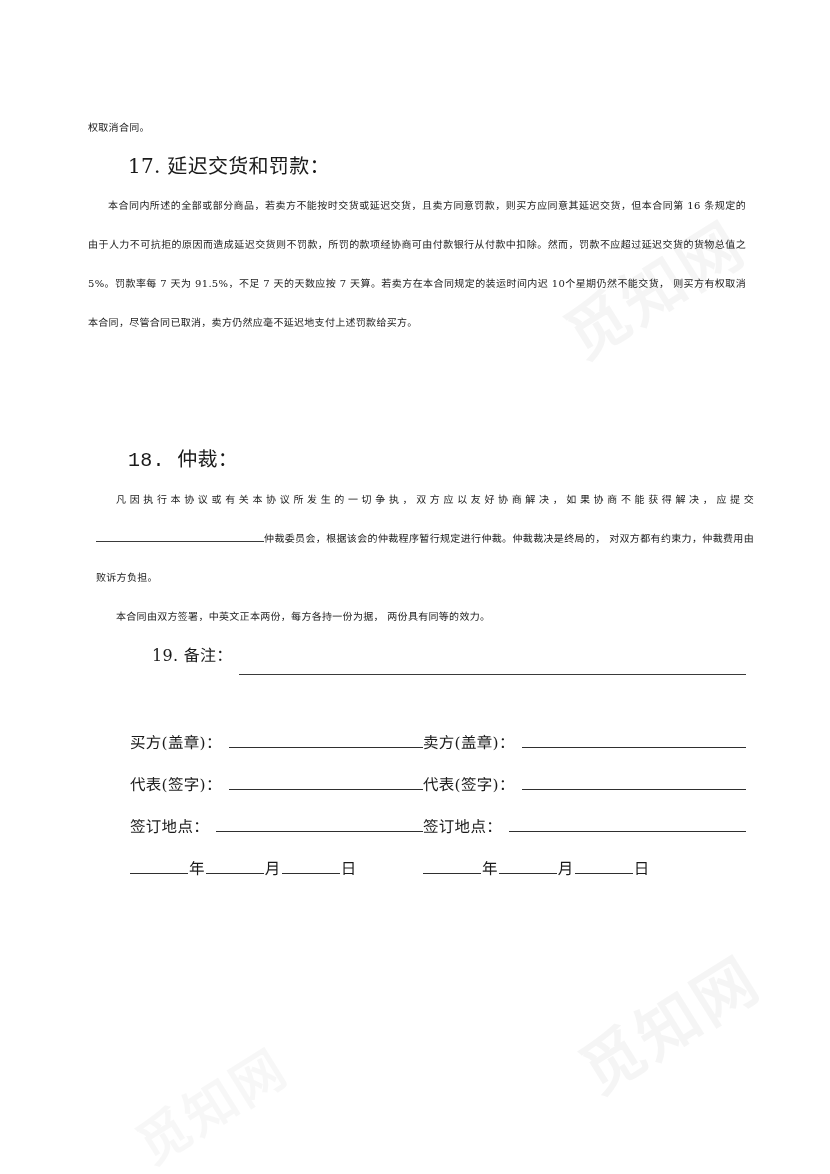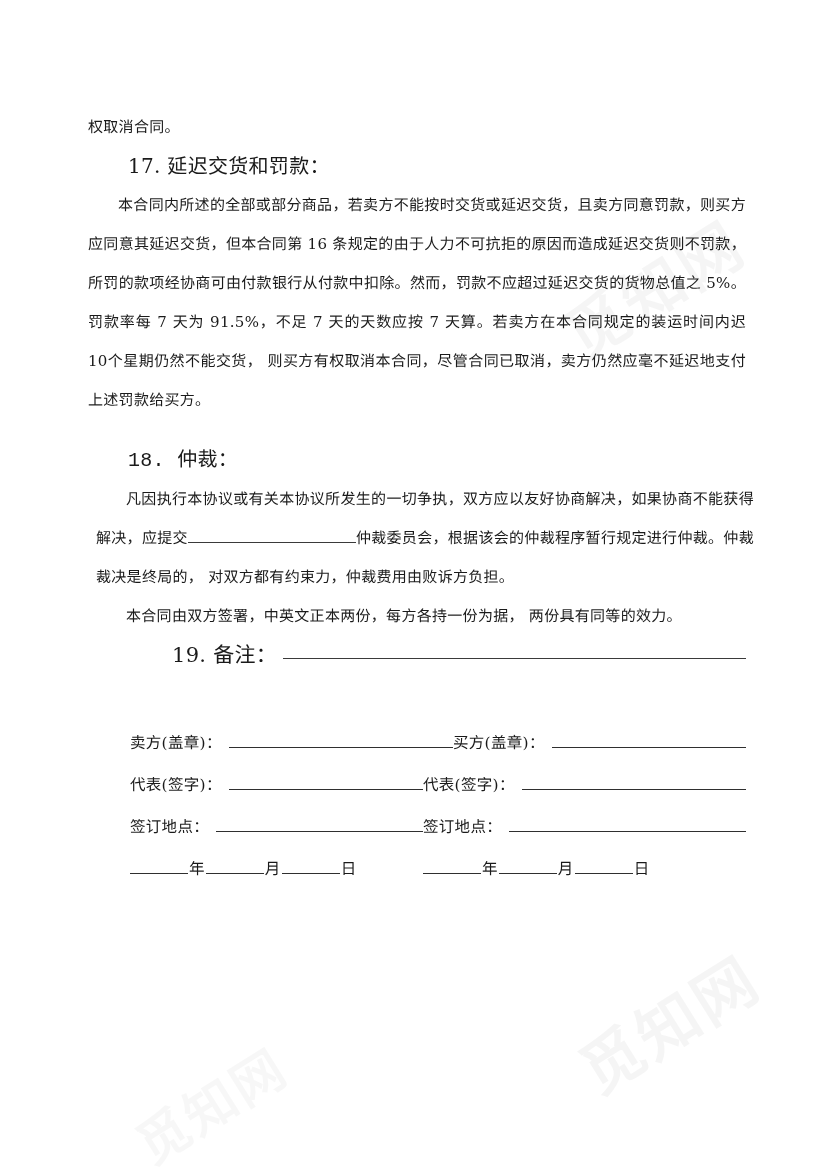--- a/index.html
+++ b/index.html
@@ -52,21 +52,21 @@
     padding: 0;
   }
 
   .tbox {
     position: absolute;
     box-sizing: border-box;
   }
 
   
   .para {
-    font-size: 15px;
+    font-size: 10px;
     line-height: 39px;
     text-align: justify;
     text-justify: inter-ideograph;
     letter-spacing: 0.3px;
   }
   .para.indent { text-indent: 2em; }
 
   .heading {
     font-size: 20px;
     line-height: 39px;
@@ -77,22 +77,22 @@
   
   .blank-inline {
     display: inline-block;
     border-bottom: 1.3px solid #3a3a3a;
     vertical-align: baseline;
   }
 
   
   .remark-row {
     display: flex;
-    align-items: flex-start;
-    font-size: 21px;
+    align-items: flex-end;
+    font-size: 16px;
     line-height: 39px;
     letter-spacing: 0.3px;
   }
   .remark-label { text-indent: 2em; white-space: nowrap; padding-left: 2em; }
   .remark-rule {
     flex: 1 1 auto;
     border-bottom: 1.3px solid #3a3a3a;
     margin-left: 6px;
     height: 22px;
   }
@@ -172,26 +172,26 @@
     <div class="tbox" style="left:88px; top:636px; width:658px;">
       <div class="remark-row">
         <span class="remark-label">19. 备注：</span>
         <span class="remark-rule"></span>
       </div>
     </div>
 
     <div class="sig-block">
 
       <div class="sig-row">
+        <div class="sig-col left">
+          <span class="sig-label">买方(盖章)：</span>
+          <span class="sig-rule"></span>
+        </div>
         <div class="sig-col right">
           <span class="sig-label">卖方(盖章)：</span>
-          <span class="sig-rule"></span>
-        </div>
-        <div class="sig-col left">
-          <span class="sig-label">买方(盖章)：</span>
           <span class="sig-rule"></span>
         </div>
       </div>
 
       <div class="sig-row">
         <div class="sig-col left">
           <span class="sig-label">代表(签字)：</span>
           <span class="sig-rule"></span>
         </div>
         <div class="sig-col right">

